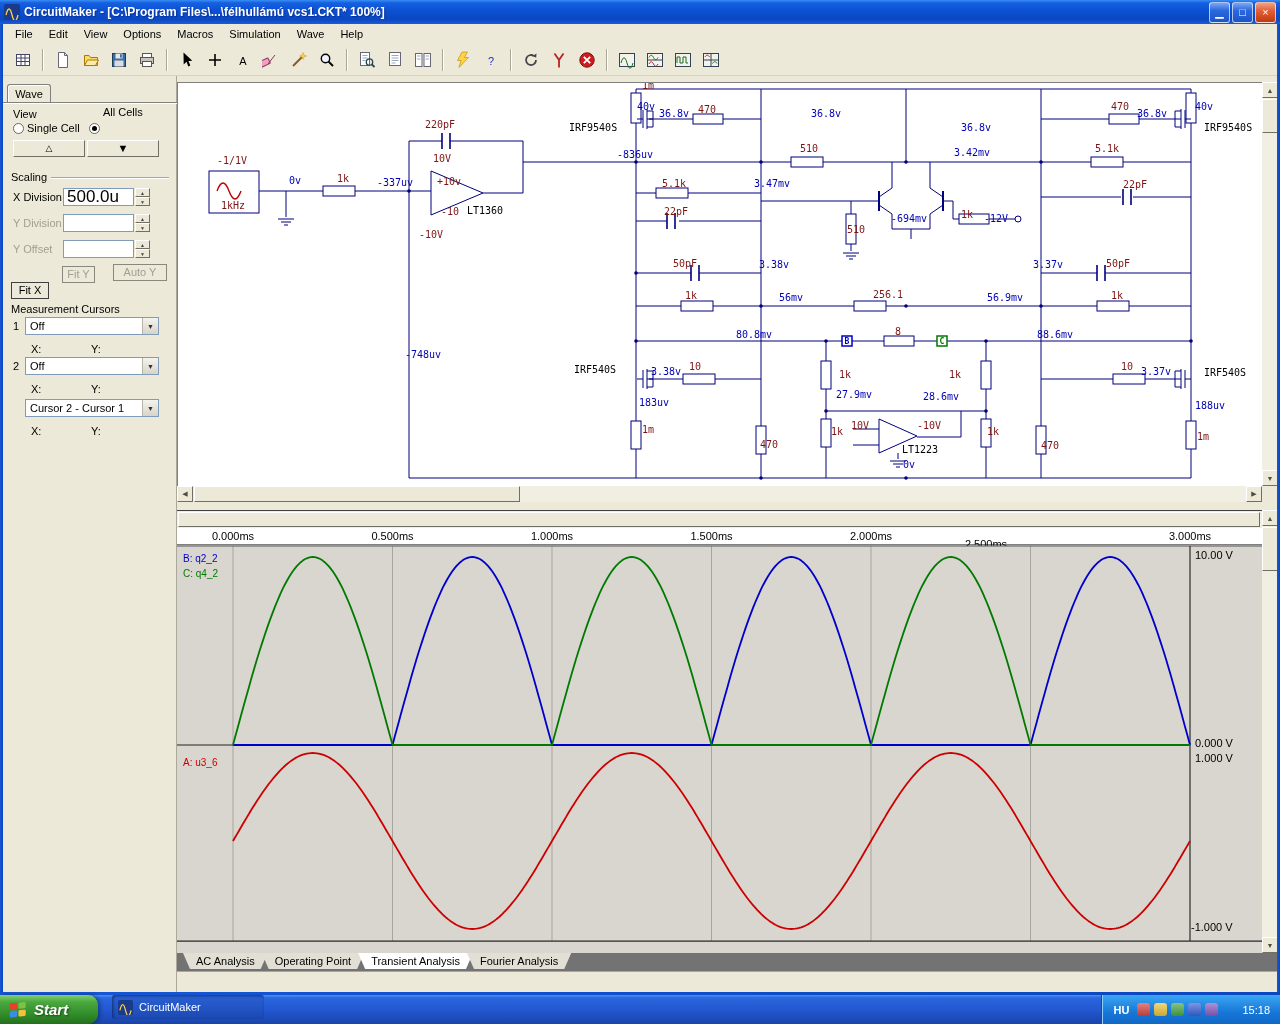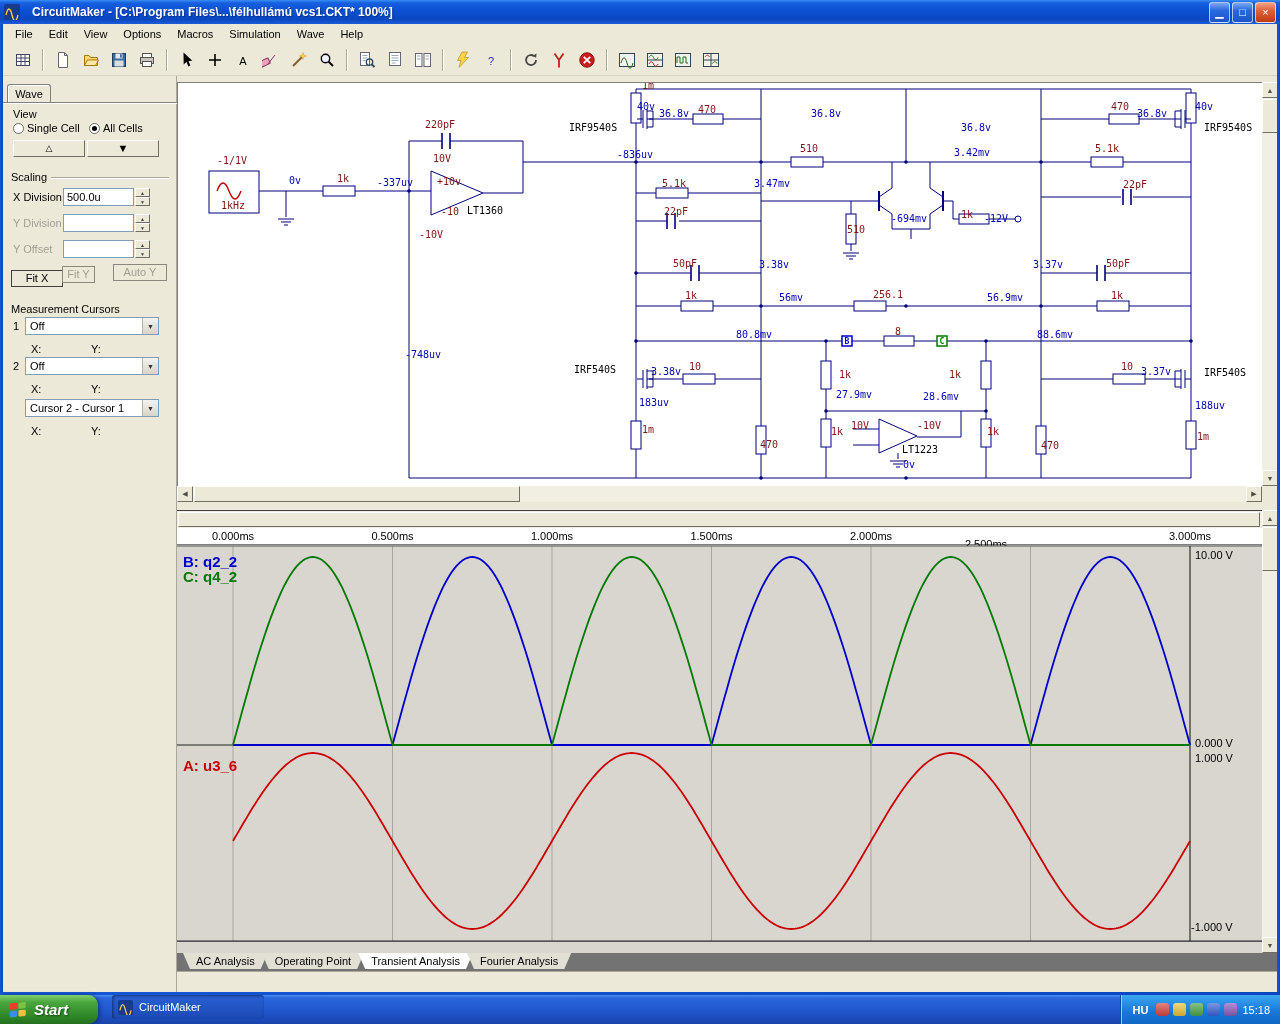--- a/index.html
+++ b/index.html
@@ -2,21 +2,21 @@
 <html><head>
 <meta charset="utf-8">
 <style>
 *{box-sizing:border-box;margin:0;padding:0;border:none;background:none;font:inherit;color:inherit}
 html,body{width:1280px;height:1024px}
 body{font-family:"Liberation Sans",sans-serif;font-size:11px;color:#000;background:#ece9d8}
 #screen{position:relative;width:1280px;height:1024px;overflow:hidden;background:#ece9d8}
 
 #titlebar{position:absolute;left:0;top:0;width:1280px;height:24px;display:flex;align-items:center;padding:0 4px;color:#fff;
  background:linear-gradient(180deg,#388ef5 0%,#1660e0 12%,#0c50d2 45%,#0a47c0 80%,#1c5cd8 100%)}
-#title-text{font-size:12px;font-weight:bold;margin-left:12px;white-space:nowrap;overflow:hidden;flex:1;text-shadow:1px 1px 1px rgba(0,30,120,.6)}
+#title-text{font-size:12px;font-weight:bold;margin-left:4px;white-space:nowrap;overflow:hidden;flex:1;text-shadow:1px 1px 1px rgba(0,30,120,.6)}
 .winbtns{display:flex;gap:2px}
 .wb{width:21px;height:21px;border-radius:3px;border:1px solid rgba(255,255,255,.65);color:#fff;font-size:11px;line-height:18px;text-align:center;cursor:pointer;
  background:linear-gradient(180deg,#7aa7f2,#2a68dd 40%,#1c55c8)}
 .wb.close{background:linear-gradient(180deg,#f2a083,#e0613a 40%,#c03a10)}
 
 #menubar{position:absolute;left:3px;top:24px;width:1274px;height:20px;background:#ece9d8;display:flex;align-items:center;padding-left:4px}
 .menu-item{padding:2px 8px;font-size:11px;cursor:default}
 #toolbar{position:absolute;left:3px;top:44px;width:1274px;height:32px;background:#ece9d8;display:flex;align-items:center;padding-left:6px;border-bottom:1px solid #d5d2c6}
 .tbtn{width:26px;height:26px;display:flex;align-items:center;justify-content:center;border:1px solid #ece9d8;border-radius:2px;margin:0 1px;cursor:pointer}
 .tsep{width:2px;height:22px;border-left:1px solid #aca899;border-right:1px solid #fff;margin:0 5px}
@@ -24,21 +24,21 @@
 #sidebar{position:absolute;left:3px;top:76px;width:174px;height:916px;background:#ece9d8;border-right:1px solid #aca899}
 .wave-tab{position:absolute;left:4px;top:8px;width:44px;height:19px;background:#ece9d8;border:1px solid #808080;border-bottom:none;border-top-left-radius:3px;border-top-right-radius:3px;text-align:center;line-height:18px;font-size:11px;box-shadow:inset 1px 1px 0 #fff}
 .side-sep{position:absolute;left:0;top:26px;width:174px;height:1px;background:#808080;box-shadow:0 1px 0 #fff}
 .lbl{position:absolute;font-size:11px;white-space:nowrap}
 .dis{color:#a19f92}
 .radio{position:absolute;width:11px;height:11px;border:1px solid #6a6a5e;border-radius:50%;background:#fff}
 .radio.sel::after{content:"";position:absolute;left:2px;top:2px;width:5px;height:5px;border-radius:50%;background:#000}
 .cellbtn{position:absolute;width:72px;height:17px;background:#ece9d8;border:1px solid;border-color:#fff #716f64 #716f64 #fff;text-align:center;font-size:9px;line-height:15px;cursor:pointer}
 .tri-down{font-size:11px}
 .group-line{position:absolute;height:1px;background:#aca899;box-shadow:0 1px 0 #fff}
-.tin{position:absolute;width:71px;height:18px;background:#fff;border:1px solid #7f9db9;font-size:11px;padding:1px 3px}
+.tin{position:absolute;width:71px;height:18px;background:#fff;border:1px solid #7f9db9;font-size:17px;padding:1px 3px}
 .spin{position:absolute;width:15px;height:18px;display:flex;flex-direction:column}
 .spin .sp{flex:1;background:#ece9d8;border:1px solid;border-color:#fff #716f64 #716f64 #fff;font-size:5px;line-height:6px;color:#444;text-align:center;cursor:pointer}
 .fitbtn{position:absolute;height:17px;background:#ece9d8;border:1px solid #404040;font-size:11px;text-align:center;line-height:15px;cursor:pointer}
 .fitbtn.dis{color:#a19f92;border-color:#8a887c}
 .combo{position:absolute;height:18px;background:#fff;border:1px solid #7f9db9;display:flex;align-items:center}
 .combo .val{flex:1;padding:0 4px;font-size:11px;white-space:nowrap;overflow:hidden}
 .combo .cbtn{width:16px;height:16px;background:linear-gradient(180deg,#f4f3ee,#d8d4c8);border-left:1px solid #b8b4a8;font-size:7px;color:#333;display:flex;align-items:center;justify-content:center;cursor:pointer}
 
 #schematic{position:absolute;left:177px;top:82px;width:1085px;height:404px;background:#fff;border-top:1px solid #808080;border-left:1px solid #808080}
 .wire{stroke:#00007d;stroke-width:1;fill:none}
@@ -50,21 +50,21 @@
 .sb{position:absolute;background:#f1efe2}
 .sbtn{position:absolute;width:16px;height:16px;background:#ece9d8;border:1px solid;border-color:#fff #716f64 #716f64 #fff;font-size:7px;color:#4d4d42;display:flex;align-items:center;justify-content:center;cursor:pointer}
 .sthumb{position:absolute;background:#ece9d8;border:1px solid;border-color:#fff #716f64 #716f64 #fff;cursor:pointer}
 
 #waveview{position:absolute;left:177px;top:510px;width:1085px;height:443px;background:#d9d6cf;border-top:1px solid #404040}
 #wv-panbar{position:absolute;left:0;top:0;width:1085px;height:17px;background:#f1efe2}
 #wv-panthumb{position:absolute;left:1px;top:1px;width:1082px;height:15px;background:#ece9d8;border:1px solid;border-color:#fff #716f64 #716f64 #fff}
 #wv-timeaxis{position:absolute;left:0;top:17px;width:1085px;height:17px;background:#fff;border-bottom:1px solid #808080}
 .ttick{position:absolute;top:2px;width:60px;text-align:center;font-size:11px}
 #wvsvg{position:absolute;left:0;top:34px}
-.wvlabel{position:absolute;font-size:15px;font-weight:bold;white-space:nowrap}
+.wvlabel{position:absolute;font-size:10px;font-weight:normal;white-space:nowrap}
 .walabel{position:absolute;font-size:11px;color:#000;white-space:nowrap}
 #wv-bottom{position:absolute;left:0;top:430px;width:1085px;height:13px;background:#d9d6cf;border-top:1px solid #555}
 
 #tabsrow{position:absolute;left:177px;top:953px;width:1101px;height:19px;background:#737373;padding-left:6px;border-bottom:1px solid #aca899}
 .atab{display:inline-block;padding:2px 13px;font-size:11px;background:#e2dfd4;clip-path:polygon(0 0,100% 0,calc(100% - 7px) 100%,7px 100%);margin-right:-6px;cursor:pointer}
 .atab.active{background:#fff}
 #bottomfill{position:absolute;left:177px;top:972px;width:1101px;height:20px;background:#ece9d8}
 
 .frame{position:absolute;background:linear-gradient(90deg,#1557d6,#0a47c0)}
 
@@ -72,21 +72,21 @@
  background:linear-gradient(180deg,#4a90f4 0%,#2a66dd 10%,#2156cf 55%,#1a44ab 100%)}
 #startbtn{height:29px;width:98px;display:flex;align-items:center;gap:6px;padding-left:8px;border-radius:0 10px 10px 0;cursor:pointer;
  background:linear-gradient(180deg,#7fd06f 0%,#4aa73e 25%,#2f8a28 70%,#256f1f 100%);box-shadow:2px 0 4px rgba(0,0,0,.35);
  color:#fff;font-size:15px;font-weight:bold;font-style:italic;text-shadow:1px 1px 2px rgba(0,0,0,.5)}
 #taskbtn{margin-left:14px;height:24px;width:152px;display:flex;align-items:center;gap:6px;padding:0 6px;border-radius:3px;cursor:pointer;
  background:linear-gradient(180deg,#2a61d5,#1b49b4);box-shadow:inset 1px 1px 3px rgba(0,0,0,.45);color:#fff;font-size:11px}
 #tray{margin-left:auto;height:29px;display:flex;align-items:center;gap:5px;padding:0 10px 0 12px;color:#fff;
  background:linear-gradient(180deg,#3ba6f2,#1677d8 60%,#1167c6);border-left:1px solid #0a4e9e;box-shadow:inset 1px 0 0 #8fd0fa}
 .trayico{width:13px;height:13px;border-radius:3px;display:inline-block}
 #tray .lang{font-size:11px;font-weight:bold;margin-right:3px}
-#tray .time{font-size:11px;margin-left:0}
+#tray .time{font-size:11px;margin-left:19px}
 </style>
 </head>
 <body>
 
 <div id="screen">
 
   <div id="titlebar">
     <span style="display:inline-flex">
       <svg width="16" height="16" viewBox="0 0 16 16">
           <rect width="16" height="16" rx="2" fill="#1a3a8c"></rect>
@@ -262,21 +262,21 @@
       </button>
     </div>
 
   <div id="sidebar">
     <div class="wave-tab">Wave</div>
     <div class="side-sep"></div>
     <div class="lbl" style="left:10px;top:32px">View</div>
     <span class="radio" style="left:10px;top:47px"></span>
     <div class="lbl" style="left:24px;top:46px">Single Cell</div>
     <span class="radio sel" style="left:86px;top:47px"></span>
-    <div class="lbl" style="left:100px;top:46px">All Cells</div>
+    <div class="lbl" style="left:100px;top:30px">All Cells</div>
     <button class="cellbtn" style="left:10px;top:64px"><span>△</span></button>
     <button class="cellbtn" style="left:84px;top:64px"><span class="tri-down">▼</span></button>
 
     <div class="lbl" style="left:8px;top:95px">Scaling</div>
     <div class="group-line" style="left:48px;top:101px;width:118px"></div>
 
     <div class="lbl scalelbl" style="left:10px;top:115px">X Division</div>
     <input class="tin" style="left: 60px; top: 112px;" value="500.0u">
     <span class="spin" style="left:132px;top:112px">
         <button class="sp">▲</button>
@@ -290,21 +290,21 @@
         <button class="sp">▼</button>
       </span>
 
     <div class="lbl scalelbl dis" style="left:10px;top:167px">Y Offset</div>
     <input class="tin" style="left: 60px; top: 164px;" value="">
     <span class="spin" style="left:132px;top:164px">
         <button class="sp">▲</button>
         <button class="sp">▼</button>
       </span>
 
-    <button class="fitbtn" style="left:8px;top:194px;width:52px">Fit X</button>
+    <button class="fitbtn" style="left:8px;top:206px;width:38px">Fit X</button>
     <button class="fitbtn dis" style="left:59px;top:190px;width:33px">Fit Y</button>
     <button class="fitbtn dis" style="left:110px;top:188px;width:54px">Auto Y</button>
 
     <div class="lbl" style="left:8px;top:227px">Measurement Cursors</div>
 
     <div class="lbl" style="left:10px;top:244px">1</div>
     <div class="combo" style="left:22px;top:241px;width:134px">
       <span class="val">Off</span>
       <span class="cbtn">▼</span>
     </div>

